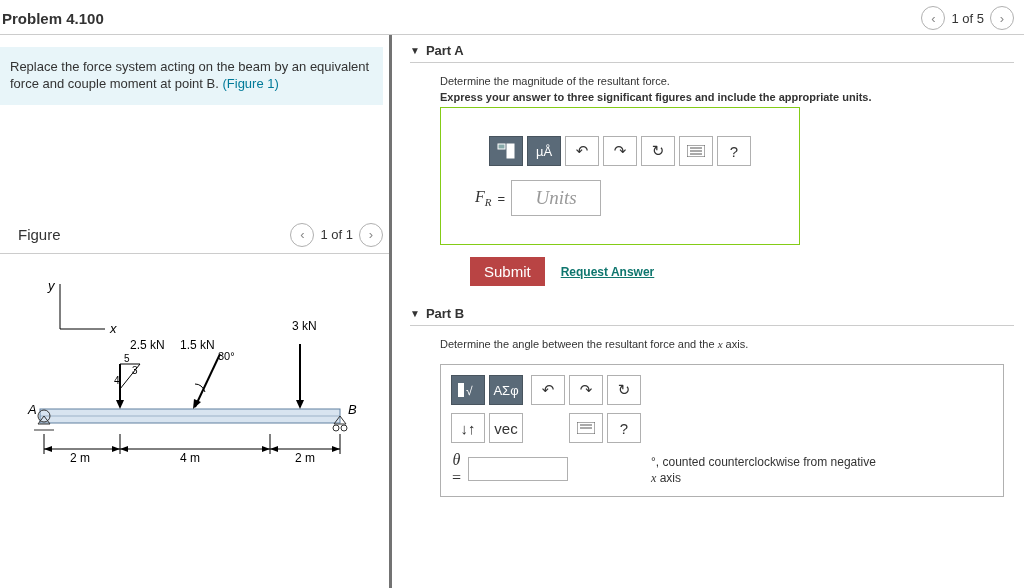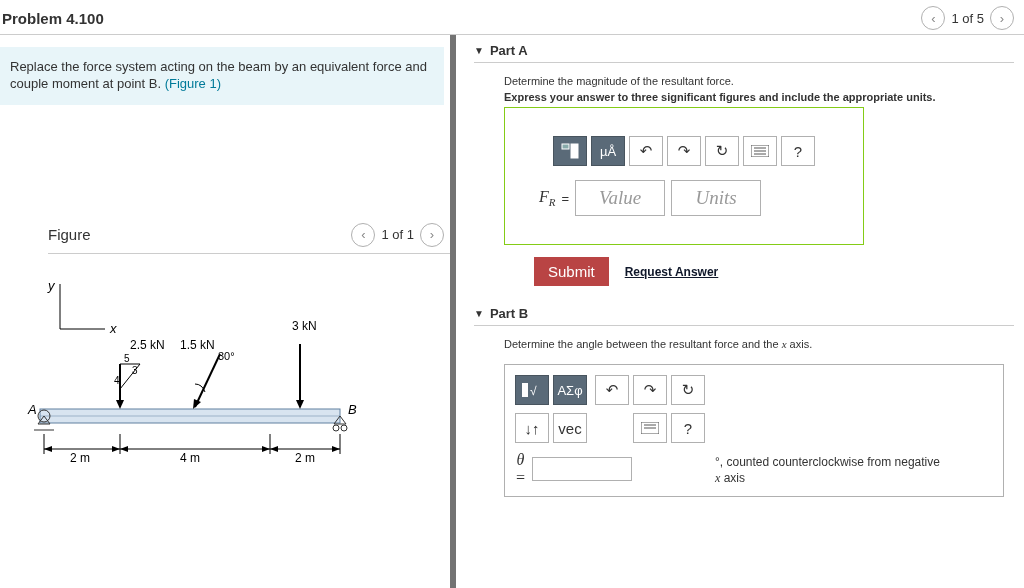--- a/index.html
+++ b/index.html
@@ -3,45 +3,45 @@
 <meta charset="utf-8">
 <style>
 * { box-sizing: border-box; }
 body { margin: 0; font-family: Arial, sans-serif; font-size: 13px; color: #333; background: #fff; }
 .page { width: 1024px; height: 588px; display: flex; flex-direction: column; }
 .hdr { display: flex; justify-content: space-between; align-items: center; padding: 6px 10px 4px 2px; border-bottom: 1px solid #ccc; }
 .hdr-title { font-weight: bold; font-size: 15px; }
 .nav-block { display: flex; align-items: center; gap: 6px; }
 .circ { width: 24px; height: 24px; border: 1px solid #b0b0b0; border-radius: 50%; display: flex; align-items: center; justify-content: center; font-size: 13px; color: #888; cursor: pointer; background: #fff; }
 .body { display: flex; flex: 1; overflow: hidden; }
-.left { width: 456px; border-right: 6px solid #737373; position: relative; }
+.left { width: 392px; border-right: 3px solid #737373; position: relative; }
 .prompt-box { background: #e8f5f9; padding: 12px 10px; margin: 12px 6px 0 0; font-size: 13px; line-height: 1.3; }
 .prompt-box .link { color: #007a99; cursor: pointer; }
-.figure-hdr { display: flex; justify-content: space-between; align-items: center; padding: 8px 6px 6px 0; border-bottom: 1px solid #ccc; margin-top: 110px; margin-left: 48px; }
+.figure-hdr { display: flex; justify-content: space-between; align-items: center; padding: 8px 6px 6px 18px; border-bottom: 1px solid #ccc; margin-top: 110px; }
 .figure-hdr .lbl { font-size: 15px; }
 .figure-img { padding: 20px 20px; }
 .right { flex: 1; padding: 0 10px 10px 18px; overflow: hidden; }
 .part-hdr { display: flex; align-items: center; gap: 6px; padding: 8px 0 4px 0; border-bottom: 1px solid #ccc; cursor: pointer; }
 .part-hdr .tri { font-size: 10px; }
 .part-in { padding: 12px 10px 12px 30px; }
 .part-in p { margin: 0 0 4px 0; font-size: 11px; }
 .part-in p.bld { font-weight: bold; }
 .ans-box { border: 1px solid #84cc16; padding: 28px; display: inline-block; min-width: 360px; }
 .tool-row { display: flex; align-items: center; gap: 4px; justify-content: center; margin-bottom: 14px; }
 .btn-dk { background: #5a6a78; color: #fff; border: 1px solid #48545e; height: 30px; min-width: 34px; display: flex; align-items: center; justify-content: center; font-size: 13px; cursor: pointer; }
 .btn-lt { background: #fff; border: 1px solid #b0b0b0; height: 30px; min-width: 34px; display: flex; align-items: center; justify-content: center; font-size: 15px; cursor: pointer; }
 .eq-row { display: flex; align-items: center; gap: 6px; padding-left: 6px; }
 .eq-row .var { font-style: italic; font-family: 'Times New Roman', serif; font-size: 16px; }
 .eq-row .var sub { font-size: 11px; }
 .field { border: 1px solid #b0b0b0; height: 36px; display: flex; align-items: center; justify-content: center; font-family: 'Times New Roman', serif; font-style: italic; font-size: 19px; color: #999; }
 .field.val { width: 90px; }
 .field.unit { width: 90px; }
 .submit-row { display: flex; align-items: center; gap: 16px; margin-top: 12px; padding-left: 30px; }
 .submit-btn { background: #b94444; color: #fff; padding: 6px 14px; font-size: 15px; border: none; cursor: pointer; }
-.req-link { color: #0f172a; text-decoration: underline; font-weight: bold; font-size: 12px; cursor: pointer; }
+.req-link { color: #0f766e; text-decoration: underline; font-weight: bold; font-size: 12px; cursor: pointer; }
 .tool-row2 { display: flex; align-items: center; gap: 4px; margin-bottom: 8px; }
 .tool-row2 .spacer { flex: 1; }
 .ans-box2 { border: 1px solid #b0b0b0; margin-top: 14px; padding: 10px; display: flex; align-items: flex-end; gap: 10px; }
 .inner2 { display: inline-block; }
 .input-line { display: flex; align-items: center; gap: 6px; }
 .theta { font-family: 'Times New Roman', serif; font-style: italic; font-size: 16px; display: flex; flex-direction: column; align-items: center; line-height: 1.1; }
 .inp { border: 1px solid #b0b0b0; height: 24px; width: 100px; }
 .suffix { font-size: 12px; line-height: 1.3; max-width: 230px; }
 svg text { font-family: Arial, sans-serif; }
 </style>
@@ -159,21 +159,20 @@
                   <line x1="3" y1="3" x2="15" y2="3" stroke="#555"></line>
                   <line x1="3" y1="6" x2="15" y2="6" stroke="#555"></line>
                   <line x1="3" y1="9" x2="15" y2="9" stroke="#555"></line>
                 </svg>
               </div>
             <div class="btn-lt">?</div>
           </div>
           <div class="eq-row">
             <span class="var"><span>F</span><sub>R</sub></span>
             <span>=</span>
-            <div class="field val">Value</div>
             <div class="field unit">Units</div>
           </div>
         </div>
         <div class="submit-row">
           <button class="submit-btn">Submit</button>
           <span class="req-link">Request Answer</span>
         </div>
       </div>
 
       <div class="part-hdr">

